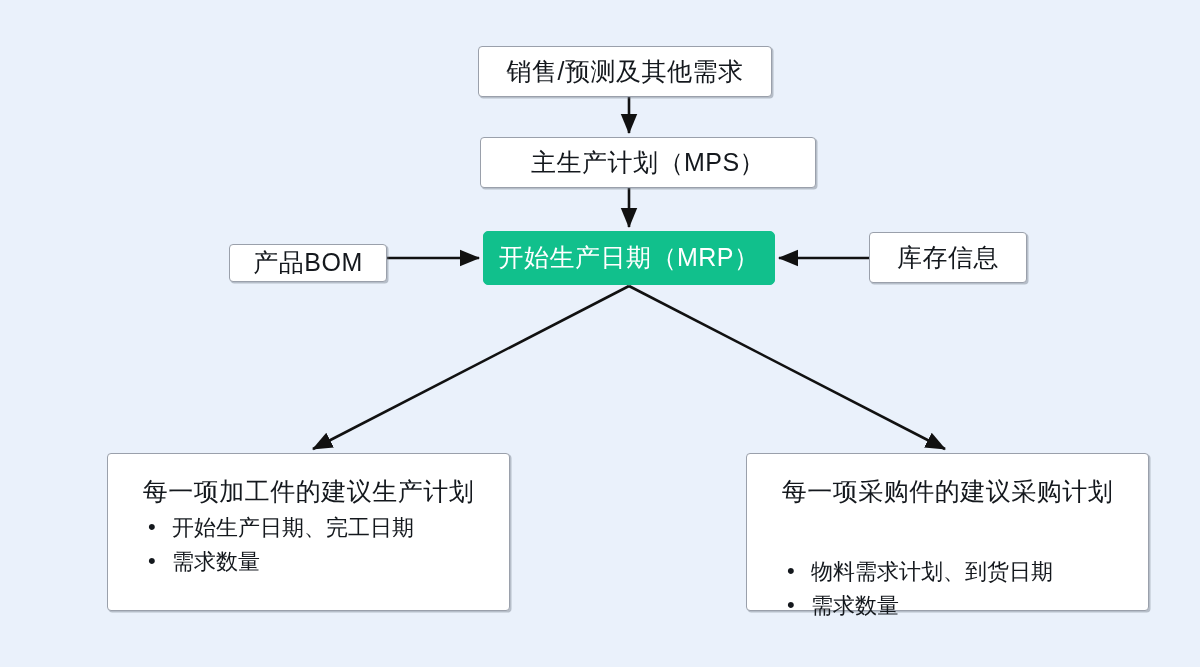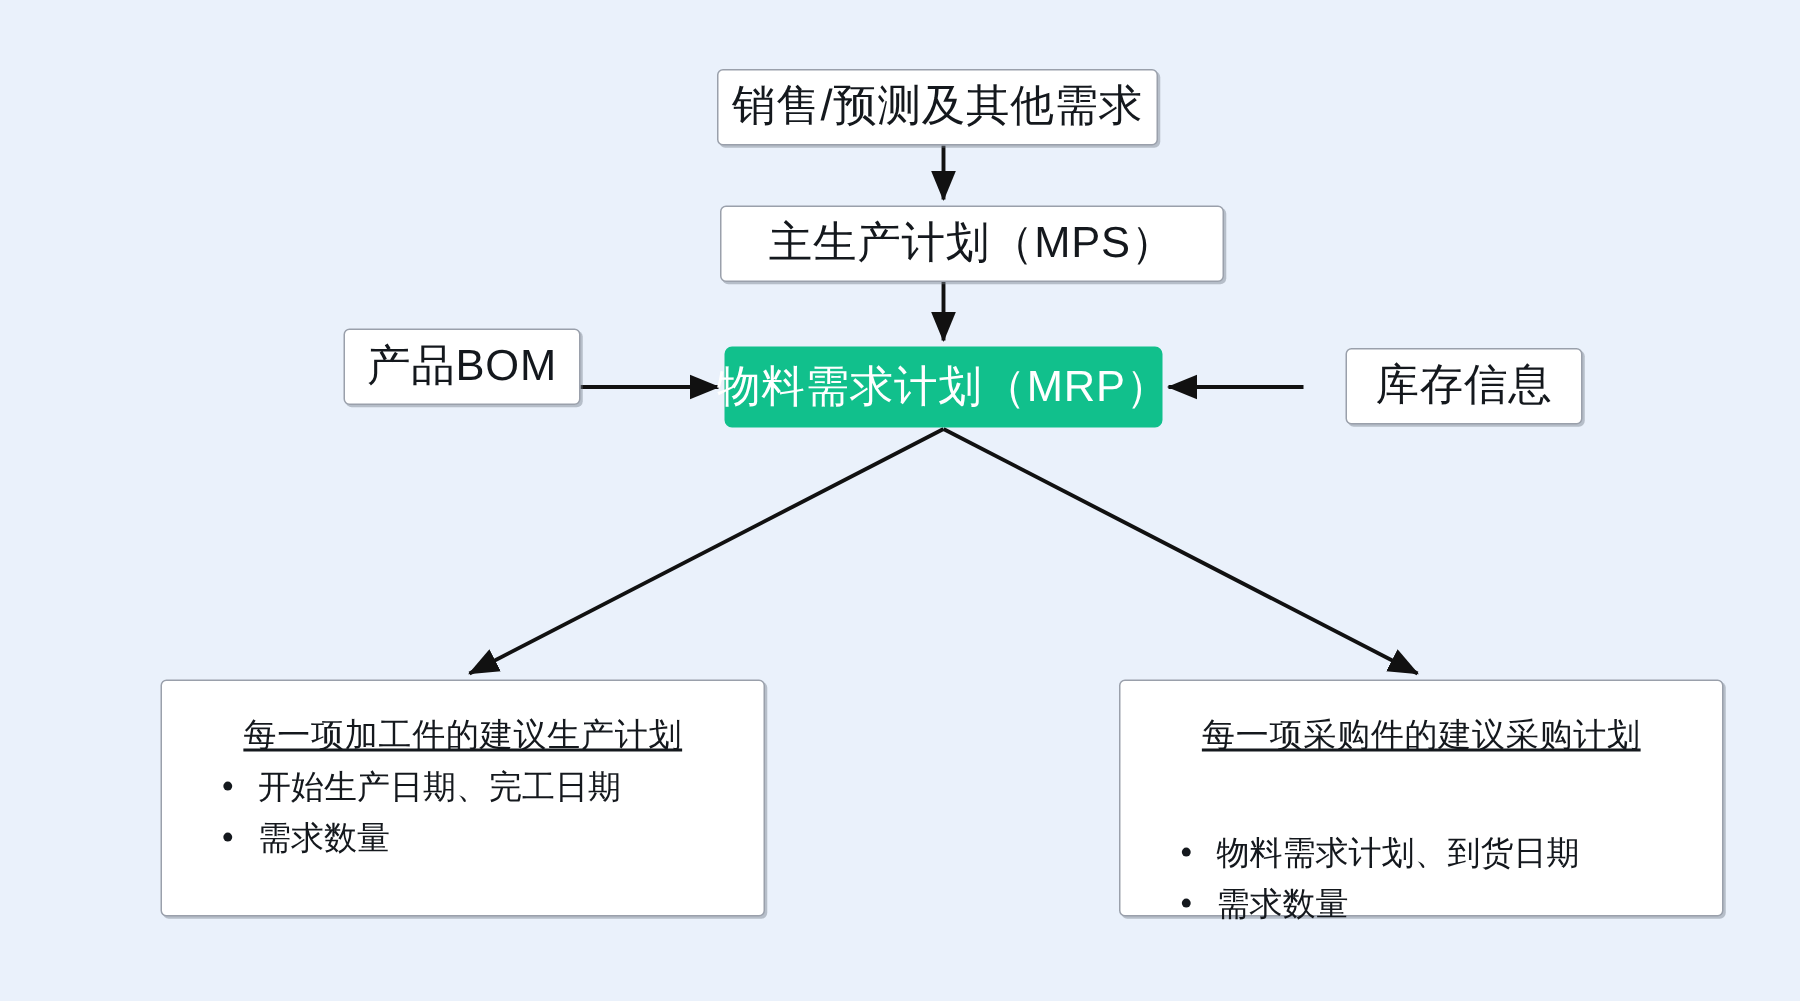--- a/index.html
+++ b/index.html
@@ -32,51 +32,50 @@
     border: 1.6px solid #9aa0ab;
     border-radius: 4px;
     box-shadow: 1.5px 1.5px 0 rgba(120,128,140,0.45);
     display: flex;
     flex-direction: column;
     align-items: center;
     justify-content: center;
     color: #14181d;
   }
   .node .title {
-    font-size: 29px;
+    font-size: 25px;
     line-height: 1.25;
     letter-spacing: 0.5px;
     white-space: nowrap;
   }
   .node.accent {
     background: #11c08c;
     border-color: #11c08c;
     box-shadow: none;
     border-radius: 5px;
   }
   .node.accent .title { color: #ffffff; }
 
   #node-top      { left: 478px; top: 46px;  width: 294px; height: 51px; }
   #node-mps      { left: 480px; top: 137px; width: 336px; height: 51px; }
   #node-mrp      { left: 483px; top: 231px; width: 292px; height: 54px; }
-  #node-bom      { left: 229px; top: 219px; width: 158px; height: 51px; }
-  #node-stock    { left: 869px; top: 232px; width: 158px; height: 51px; margin-left: 28px; }
+  #node-bom      { left: 229px; top: 244px; width: 158px; height: 38px; }
+  #node-stock    { left: 869px; top: 232px; width: 158px; height: 51px; }
   #node-prod     { left: 107px; top: 453px; width: 403px; height: 158px; }
   #node-purchase { left: 746px; top: 453px; width: 403px; height: 158px; gap: 44px; }
 
   .node.detail {
     align-items: flex-start;
     justify-content: flex-start;
     padding: 22px 20px 0 20px;
   }
   .node.detail .title {
-    font-size: 22px;
+    font-size: 25px;
     align-self: center;
     margin-bottom: 4px;
-    text-decoration: underline;
   }
   .node.detail ul {
     list-style: none;
     align-self: flex-start;
     margin-left: 18px;
   }
   .node.detail li {
     font-size: 22px;
     line-height: 1.55;
     white-space: nowrap;
@@ -115,21 +114,21 @@
 
   <div class="node" id="node-top">
     <span class="title">销售/预测及其他需求</span>
   </div>
 
   <div class="node" id="node-mps">
     <span class="title">主生产计划（MPS）</span>
   </div>
 
   <div class="node accent" id="node-mrp">
-    <span class="title">物料需求计划（MRP）</span>
+    <span class="title">开始生产日期（MRP）</span>
   </div>
 
   <div class="node" id="node-bom">
     <span class="title">产品BOM</span>
   </div>
 
   <div class="node" id="node-stock">
     <span class="title">库存信息</span>
   </div>
 

